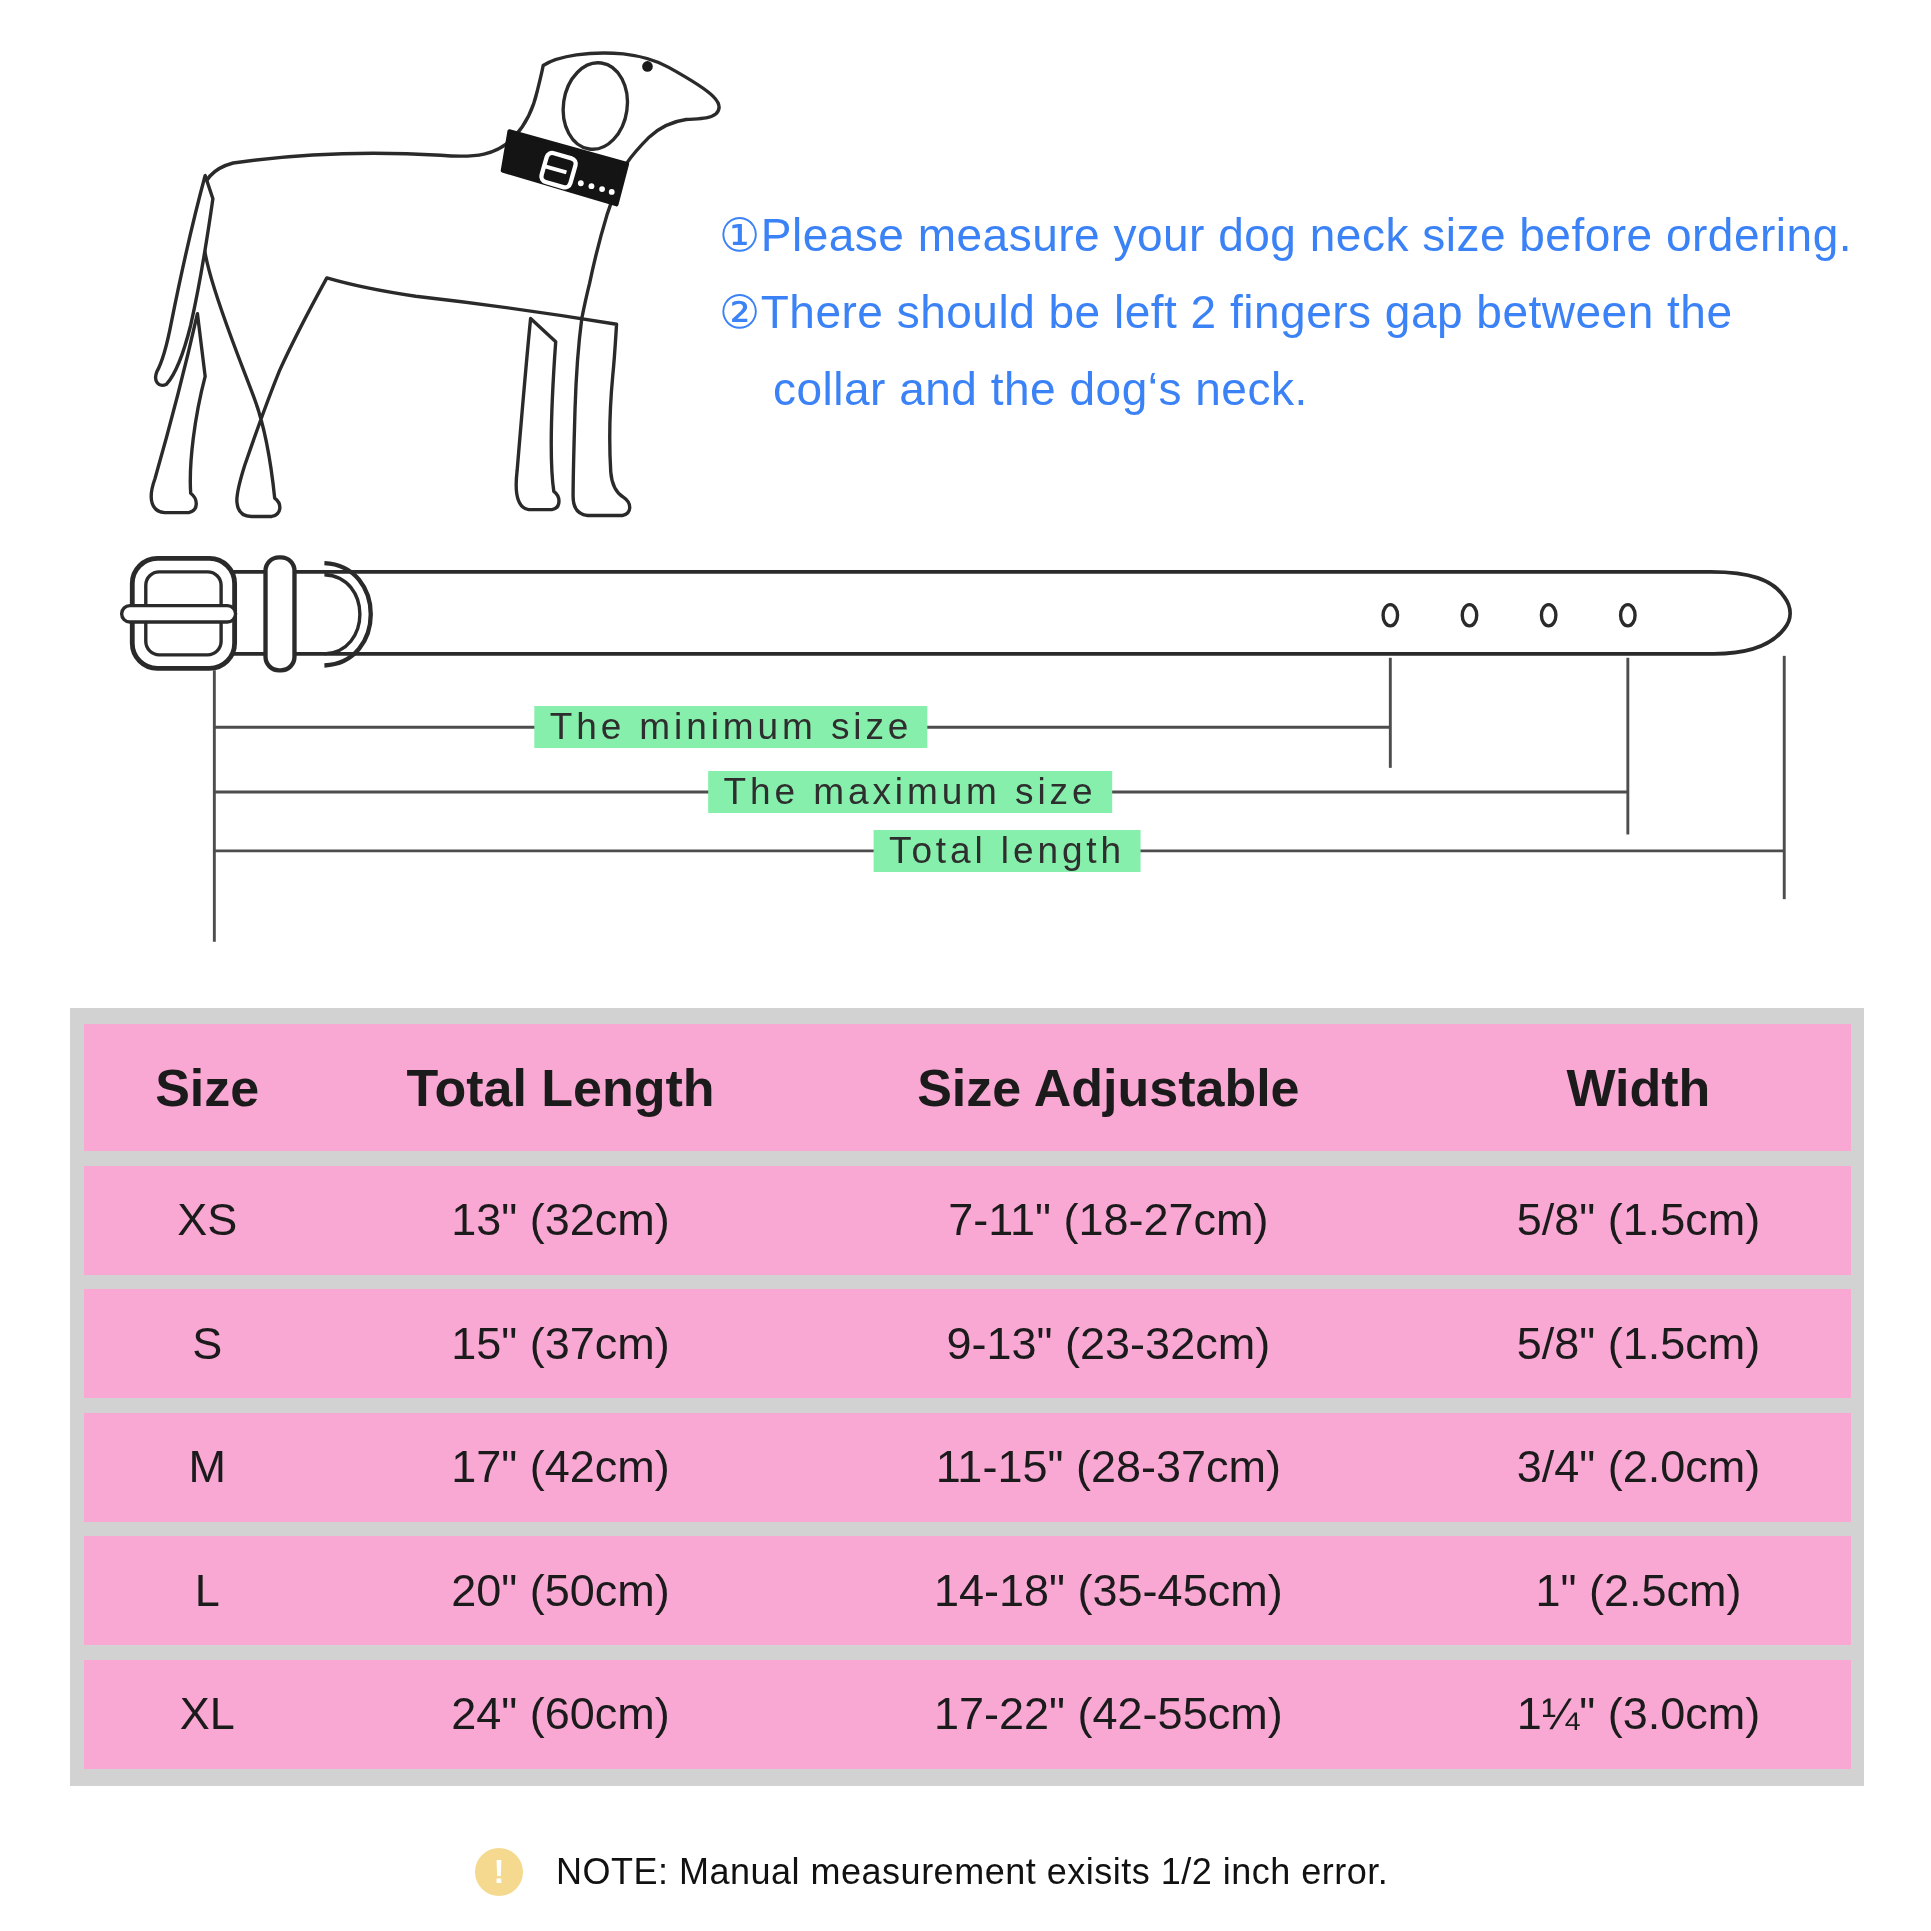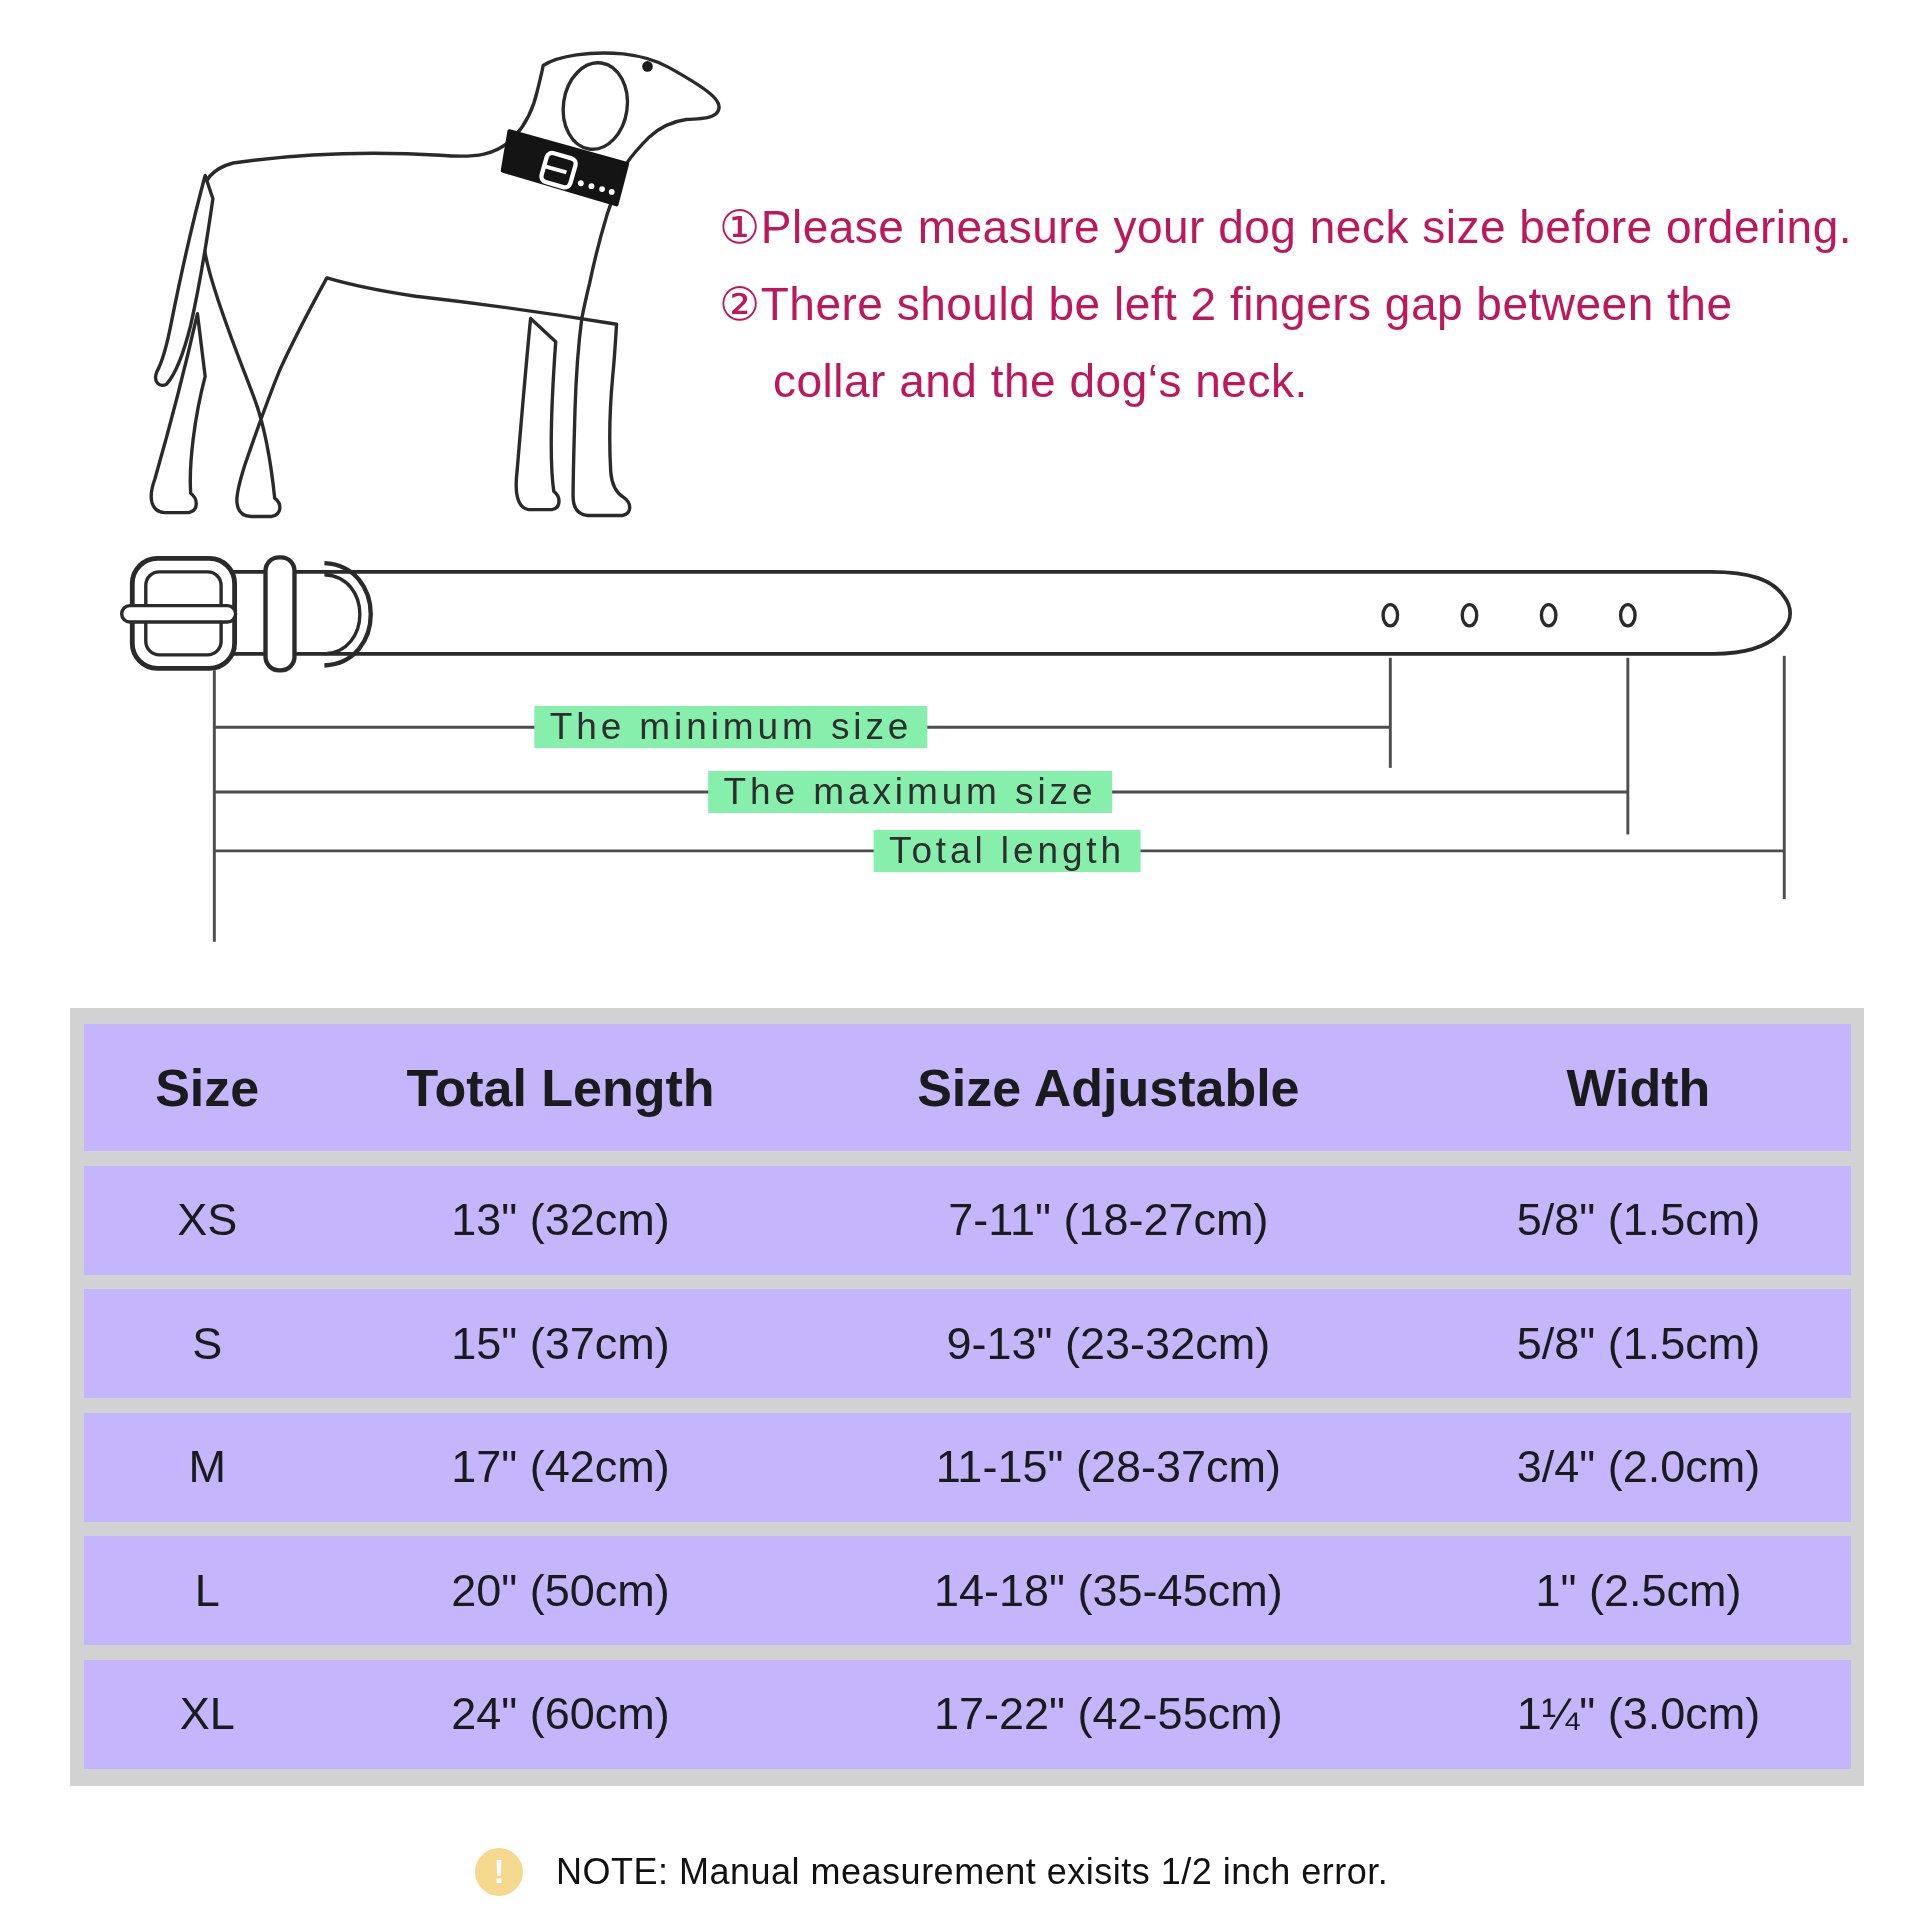--- a/index.html
+++ b/index.html
@@ -5,41 +5,41 @@
   html,body{margin:0;padding:0;}
   body{
     width:1931px;height:1931px;position:relative;background:#ffffff;
     font-family:"Liberation Sans","DejaVu Sans",sans-serif;color:#1b1b1b;
     overflow:hidden;
   }
   .abs{position:absolute;}
 
   
   #instructions{
-    left:719px;top:189px;width:1188px;
-    font-size:46px;line-height:77px;color:#be185d;letter-spacing:0.5px;
+    left:719px;top:197px;width:1188px;
+    font-size:46px;line-height:77px;color:#3b82f6;letter-spacing:0.5px;
   }
   #instructions .indent{padding-left:54px;}
 
   
   #collar-svg{left:0;top:0;}
   .dim-label{
     position:absolute;transform:translate(-50%,-50%);
     background:#86efac;padding:0 15.4px;white-space:nowrap;
     font-size:37px;letter-spacing:3.9px;color:#2e2e2e;font-weight:500;
   }
 
   
   #size-table{
     left:70px;top:1008px;width:1794px;height:778px;
     background:#d2d2d2;box-sizing:border-box;
     padding:16.4px 13.5px;display:flex;flex-direction:column;gap:14.5px;
   }
   .t-row{
-    background:#c4b5fd;flex:0 0 109px;display:grid;
+    background:#f9a8d4;flex:0 0 109px;display:grid;
     grid-template-columns:14% 26% 36% 24%;align-items:center;
   }
   .t-row.header{flex:0 0 127px;font-weight:bold;font-size:52px;}
   .t-row div{text-align:center;font-size:45px;}
   .t-row.header div{font-size:52px;}
 
   
   #note-icon{
     left:475px;top:1848px;width:48px;height:48px;border-radius:50%;
     background:#f4d98e;display:flex;align-items:center;justify-content:center;

